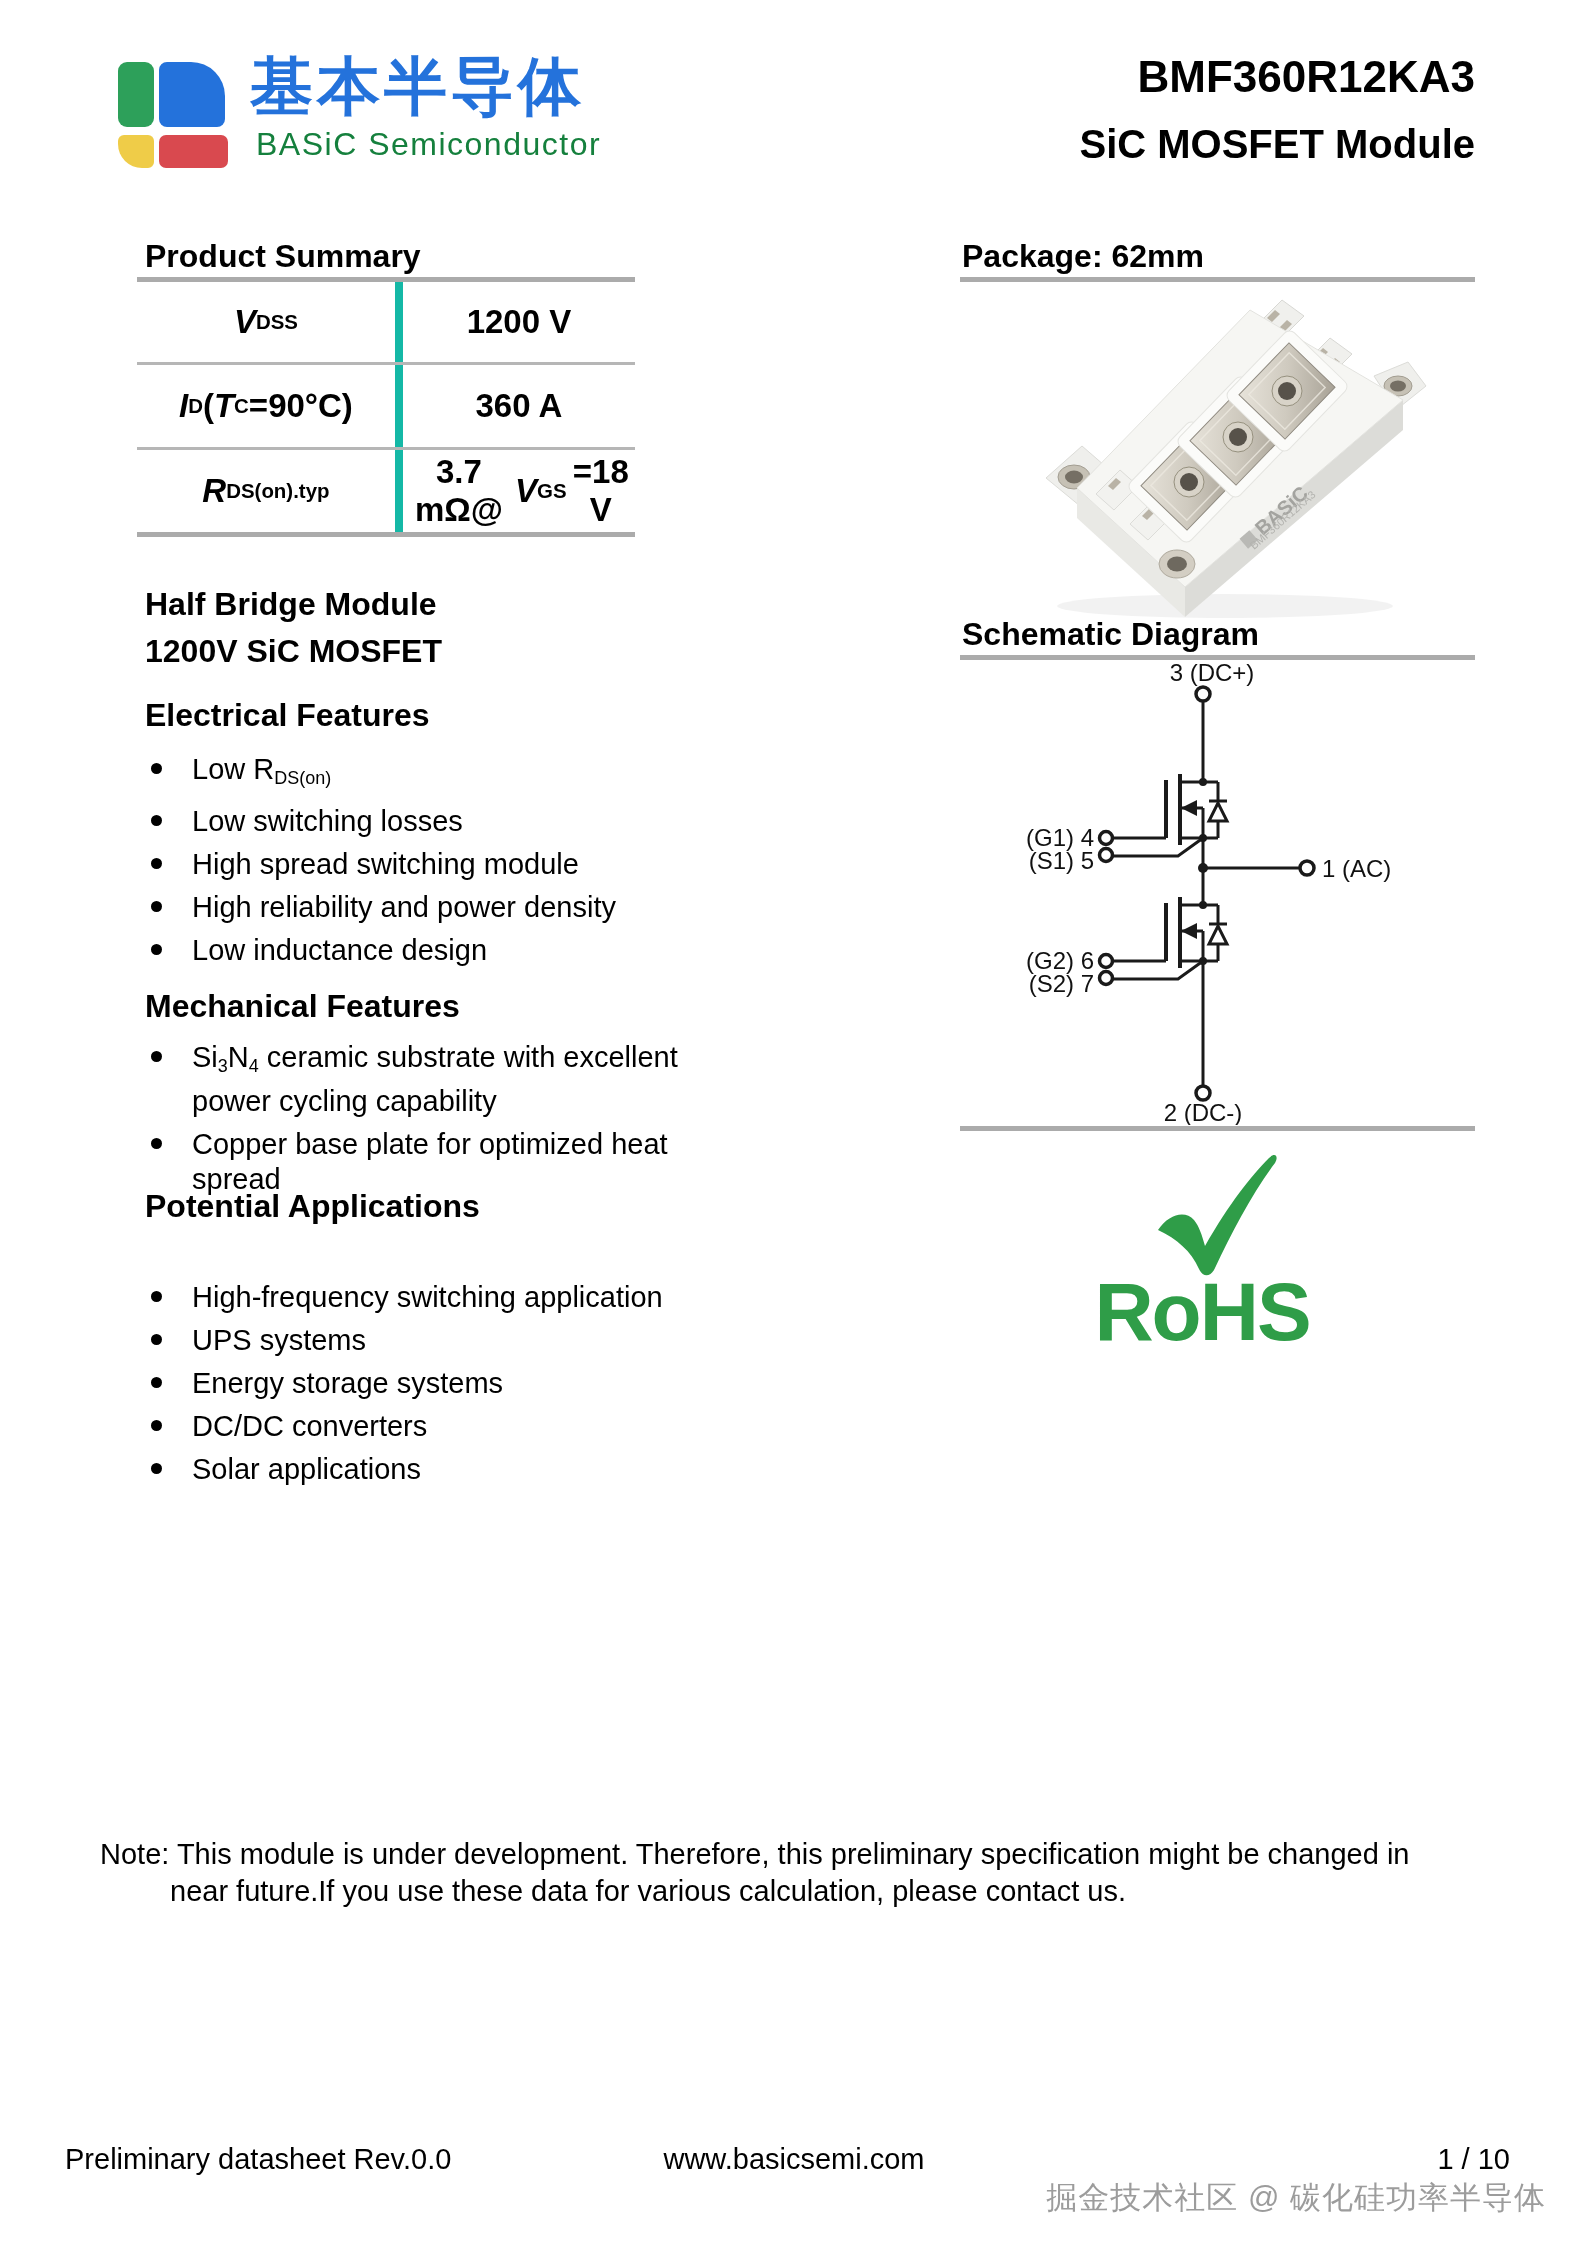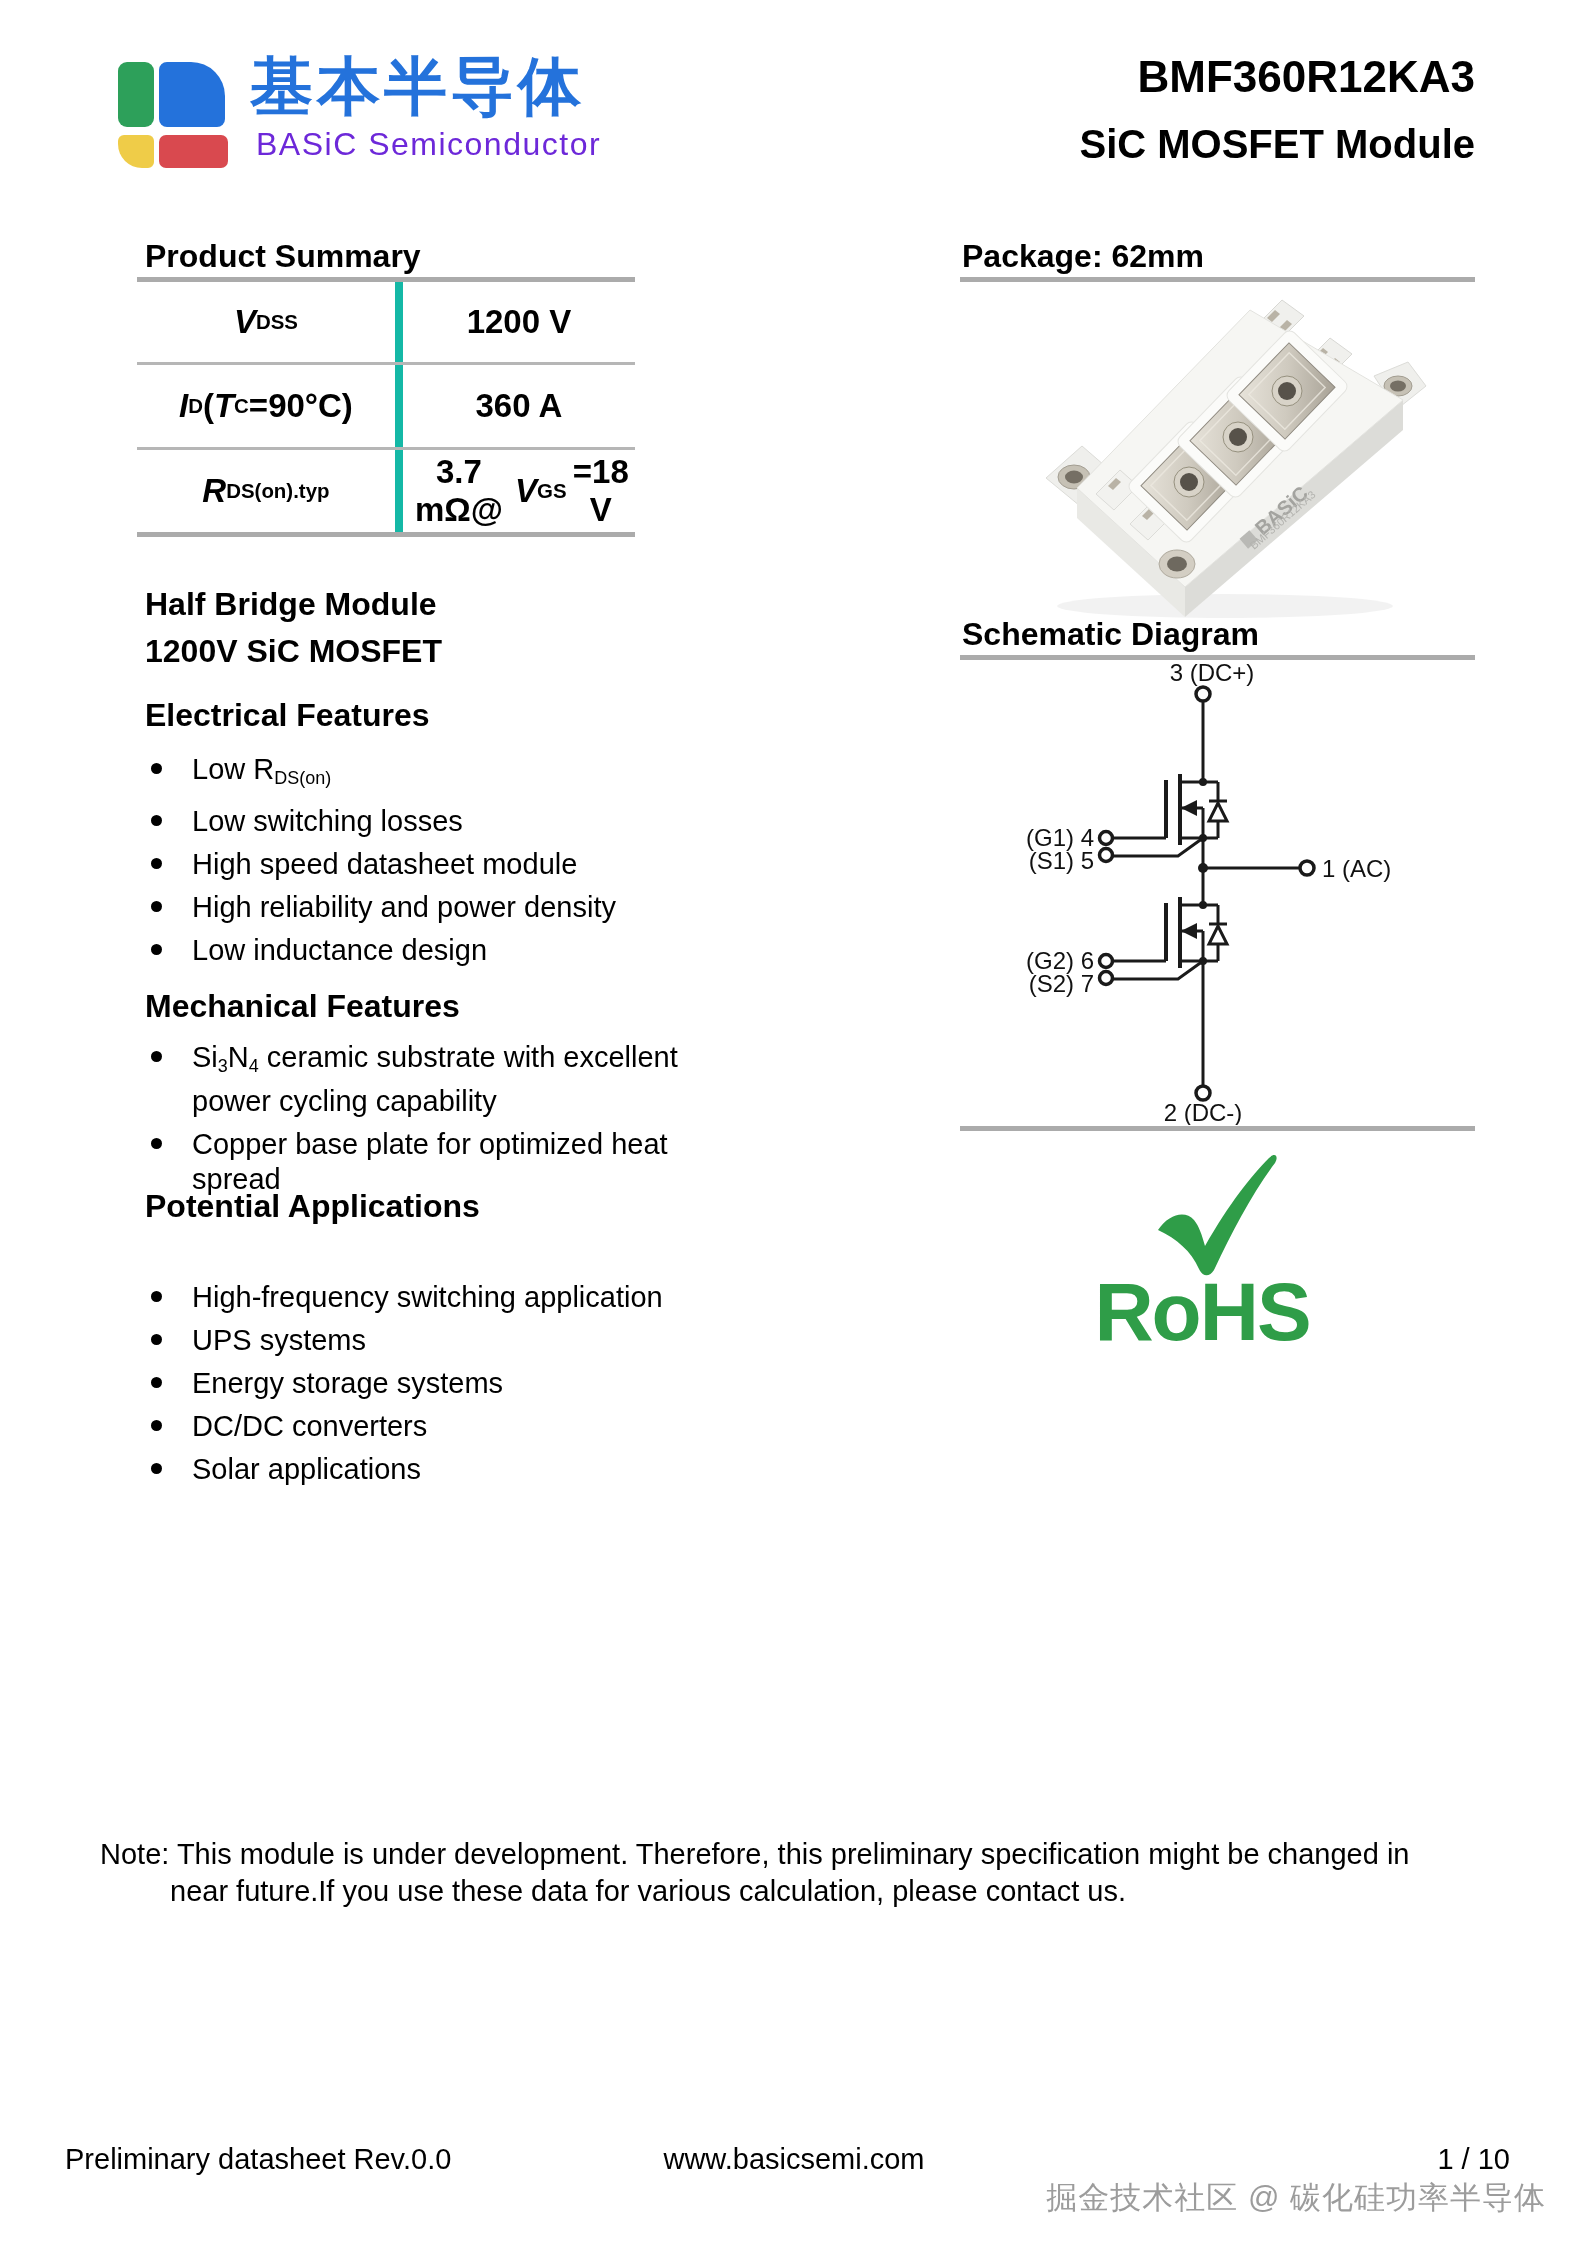--- a/index.html
+++ b/index.html
@@ -10,21 +10,21 @@
   .abs { position:absolute; }
 
   
   .logo-block { position:absolute; left:118px; top:62px; width:110px; height:106px; }
   .lb { position:absolute; }
   .lb-green  { left:0;   top:0;    width:36px; height:65px; background:#2DA05A; border-radius:9px; }
   .lb-blue   { left:41px; top:0;   width:66px; height:65px; background:#2472DB; border-radius:8px 34px 8px 8px; }
   .lb-yellow { left:0;   top:73px; width:36px; height:33px; background:#EFCC48; border-radius:6px 6px 6px 24px; }
   .lb-red    { left:41px; top:73px; width:69px; height:33px; background:#D9494F; border-radius:7px; }
   .logo-cn { position:absolute; left:250px; top:44px; font-size:63px; font-weight:bold; color:#2472DB; letter-spacing:4px; white-space:nowrap; }
-  .logo-en { position:absolute; left:256px; top:126px; font-size:32px; color:#6d28d9; letter-spacing:1.5px; white-space:nowrap; }
+  .logo-en { position:absolute; left:256px; top:126px; font-size:32px; color:#15803d; letter-spacing:1.5px; white-space:nowrap; }
   .part-number  { position:absolute; right:113px; top:52px;  font-size:44px; font-weight:bold; white-space:nowrap; }
   .product-type { position:absolute; right:113px; top:122px; font-size:40px; font-weight:bold; white-space:nowrap; }
 
   
   .h-section { position:absolute; font-size:32px; font-weight:bold; white-space:nowrap; }
   .rule { position:absolute; height:5px; background:#ababab; }
 
   
   .ps-table { position:absolute; left:137px; top:282px; width:498px; border-bottom:5px solid #ababab; }
   .ps-row { display:flex; align-items:center; }
@@ -133,21 +133,21 @@
     <li>
         <span class="dot"></span>
         <span class="txt"><span class="seg-t">Low R</span><span class="seg-sub">DS(on)</span></span>
       </li>
     <li>
         <span class="dot"></span>
         <span class="txt"><span class="seg-t">Low switching losses</span></span>
       </li>
     <li>
         <span class="dot"></span>
-        <span class="txt"><span class="seg-t">High speed datasheet module</span></span>
+        <span class="txt"><span class="seg-t">High spread switching module</span></span>
       </li>
     <li>
         <span class="dot"></span>
         <span class="txt"><span class="seg-t">High reliability and power density</span></span>
       </li>
     <li>
         <span class="dot"></span>
         <span class="txt"><span class="seg-t">Low inductance design</span></span>
       </li>
   </ul>

